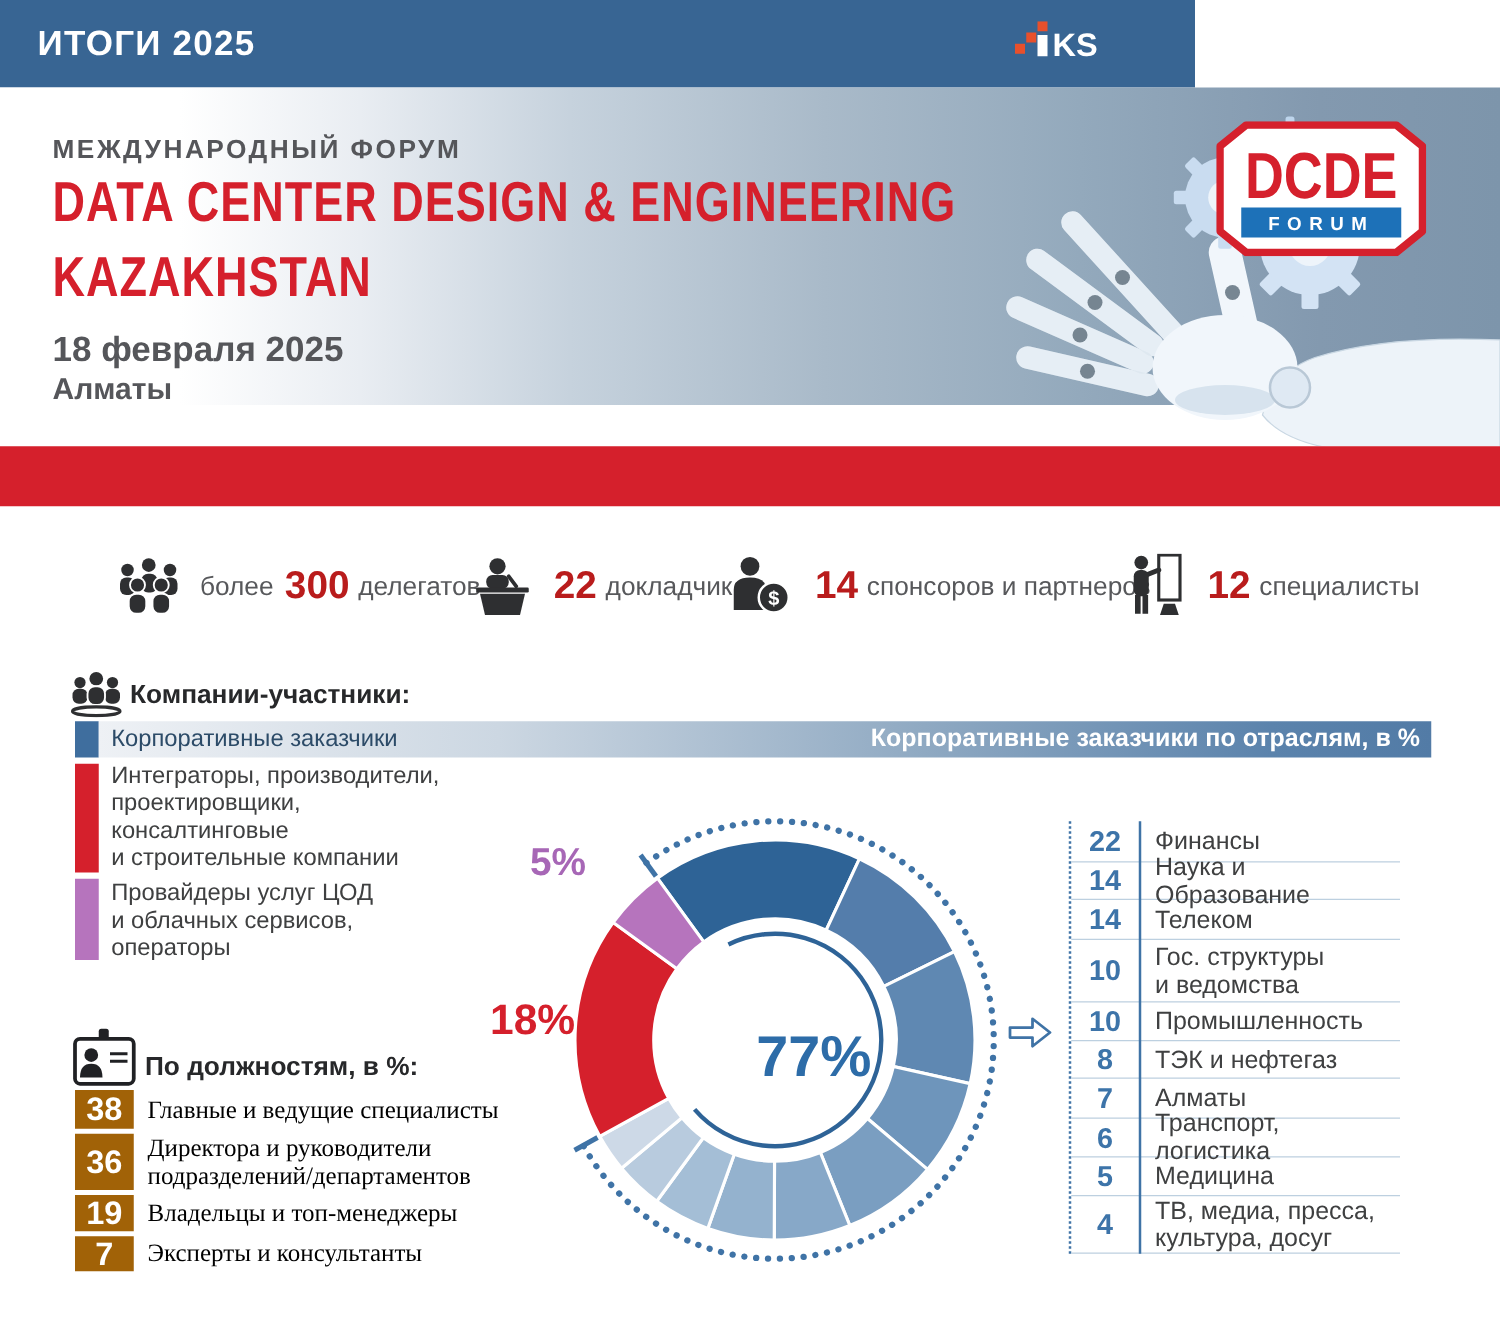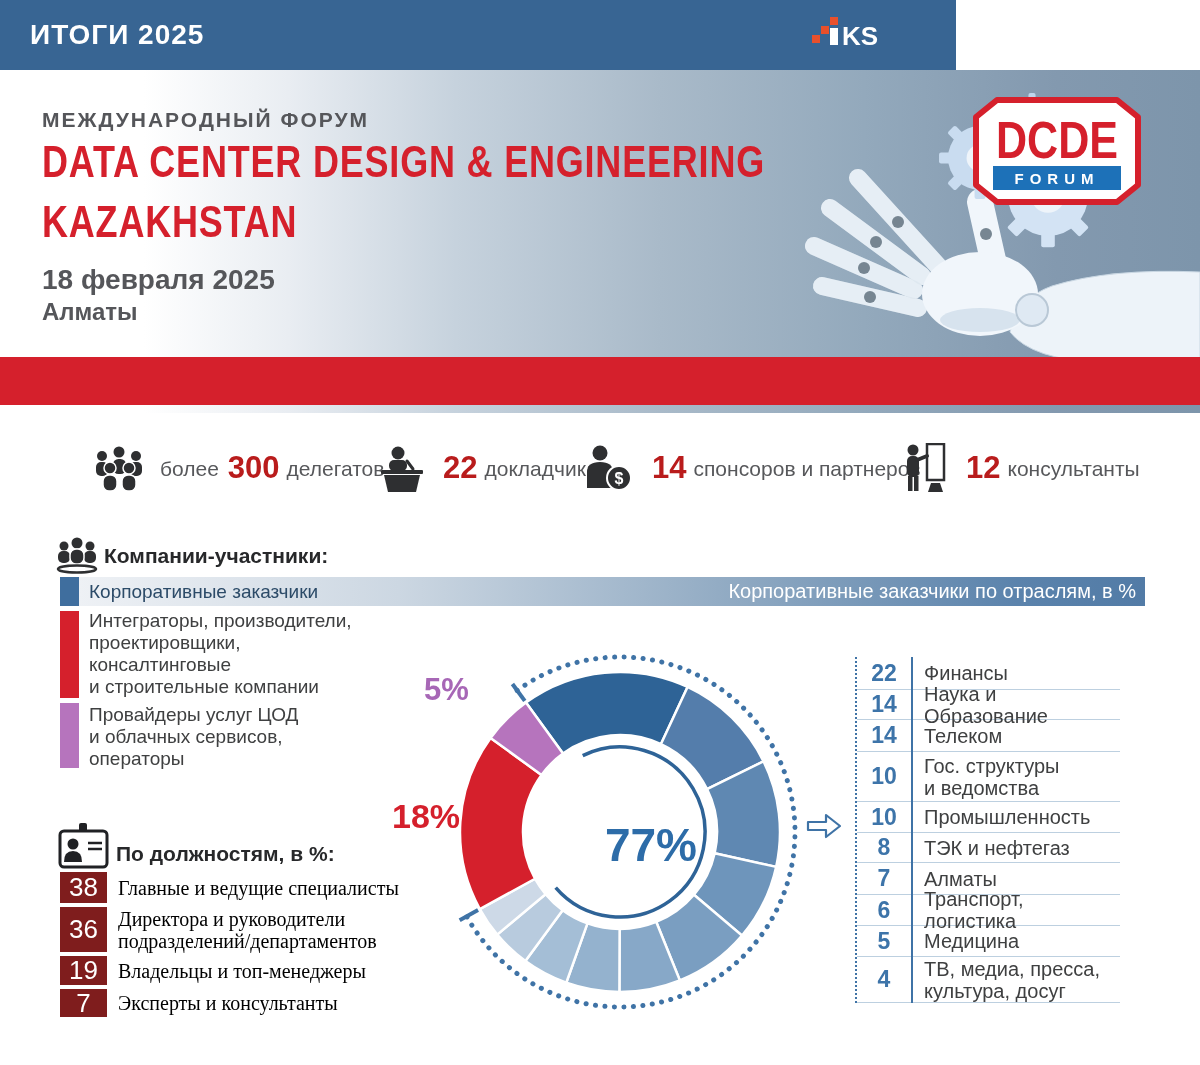--- a/index.html
+++ b/index.html
@@ -7,21 +7,21 @@
         font-family:"Liberation Sans",sans-serif;}
   .abs{position:absolute;}
 
   
   .topbar{position:absolute;left:0;top:0;width:956px;height:70px;background:#386593;}
   .topbar-title{position:absolute;left:30px;top:0;height:70px;line-height:70px;
     color:#ffffff;font-size:28px;font-weight:bold;letter-spacing:1px;}
   .iks{position:absolute;right:52px;top:17px;}
 
   
-  .hero{position:absolute;left:0;top:70px;width:1200px;height:343px;
+  .hero{position:absolute;left:0;top:70px;width:1200px;height:254px;
     background:linear-gradient(90deg,#ffffff 0%,#ffffff 12%,#e9edf2 24%,#c6d2dd 38%,
                #a9bac9 55%,#93a9bc 72%,#8399af 88%,#7d95ab 100%);}
   .kicker{position:absolute;left:42px;top:38px;font-size:21px;font-weight:bold;
     letter-spacing:2px;color:#55565a;}
   .big-title{position:absolute;left:42px;color:#d5202c;font-size:45px;font-weight:800;
     white-space:nowrap;transform:scaleX(.8);transform-origin:0 50%;letter-spacing:1px;}
   .bt1{top:66px;} .bt2{top:126px;}
   .hero-date{position:absolute;left:42px;top:194px;font-size:28px;font-weight:bold;color:#55565a;}
   .hero-city{position:absolute;left:42px;top:228px;font-size:24px;font-weight:bold;color:#55565a;}
   .robot{position:absolute;left:680px;top:0;pointer-events:none;}
@@ -36,21 +36,21 @@
   .s-val{font-size:31px;font-weight:bold;color:#b91c1c;margin:0 7px;vertical-align:-2px;}
   .s-pre{margin-right:2px;}
 
   
   .comp-title{position:absolute;left:104px;top:544px;font-size:21px;font-weight:bold;color:#27282a;}
   .band{position:absolute;left:79px;top:577px;width:1066px;height:29px;
     background:linear-gradient(90deg,#eef1f5 0%,#ccd7e2 30%,#8fa9c2 62%,#5b83ac 88%,#527ba6 100%);}
   .band-left{position:absolute;left:10px;top:0;height:45px;line-height:29px;
     font-size:19px;color:#2c4b68;}
   .band-right{position:absolute;right:9px;top:0;height:22px;line-height:29px;
-    font-size:20px;font-weight:normal;color:#ffffff;}
+    font-size:20px;font-weight:bold;color:#ffffff;}
   .sq{position:absolute;left:60px;width:19px;}
   .sq-blue{top:577px;height:29px;background:#3f6e9e;}
   .sq-red{top:611px;height:87px;background:#d5202c;}
   .sq-purple{top:703px;height:65px;background:#b674bd;}
   .leg-label{position:absolute;left:89px;font-size:19px;line-height:22px;color:#3f4041;
     white-space:pre-line;}
   .leg1{top:610px;} .leg2{top:704px;}
 
   
   .donut-wrap{position:absolute;left:420px;top:632px;width:400px;height:400px;}
@@ -62,21 +62,21 @@
   .ind-table{position:absolute;left:855px;top:657px;width:263px;
     border-left:2px dotted #3f73a6;}
   .ind-vline{position:absolute;left:54px;top:0;bottom:0;width:2px;background:#3f73a6;}
   .ind-row{display:flex;align-items:center;border-bottom:1px solid #bdd0e0;box-sizing:border-box;}
   .ind-val{width:54px;text-align:center;font-size:23px;font-weight:bold;color:#3d74a9;flex:0 0 54px;}
   .ind-label{padding-left:13px;font-size:20px;line-height:22px;color:#3f4041;white-space:pre-line;}
 
   
   .pos-title{position:absolute;left:116px;top:842px;font-size:21px;font-weight:bold;color:#27282a;}
   .pos-row{position:absolute;left:60px;display:flex;align-items:stretch;}
-  .pos-box{width:47px;background:#7f1d1d;color:#ffffff;font-size:26px;font-weight:normal;
+  .pos-box{width:47px;background:#a16207;color:#ffffff;font-size:26px;font-weight:bold;
     display:flex;align-items:center;justify-content:center;flex:0 0 47px;}
   .pos-label{margin-left:11px;display:flex;align-items:center;font-size:20px;line-height:22px;
     color:#000000;white-space:pre-line;font-family:Liberation Serif, serif;}
   .pr1{top:872px;height:31px;} .pr2{top:907px;height:45px;}
   .pr3{top:956px;height:29px;} .pr4{top:989px;height:28px;}
 </style>
 </head>
 <body>
 
 <div class="page">
@@ -202,21 +202,21 @@
   <div class="stat" style="left:903px">
     <svg width="44" height="50" viewBox="0 0 44 50" fill="#2e2f31">
       <rect x="24" y="1" width="17" height="36" fill="none" stroke="#2e2f31" stroke-width="2.5"></rect>
       <polygon points="25,49 40,49 37,40 28,40"></polygon>
       <circle cx="10" cy="7" r="5.5"></circle>
       <rect x="4" y="13" width="12" height="21" rx="5"></rect>
       <line x1="14" y1="17" x2="24" y2="13" stroke="#2e2f31" stroke-width="4" stroke-linecap="round"></line>
       <rect x="5" y="33" width="4.5" height="15"></rect>
         <rect x="11" y="33" width="4.5" height="15"></rect>
     </svg>
-    <div class="stat-text"><span class="s-val">12</span><span>консультанты</span></div>
+    <div class="stat-text"><span class="s-val">12</span><span>специалисты</span></div>
   </div>
 
   <svg class="abs" style="left:56px;top:536px" width="42" height="38" viewBox="0 0 42 38" fill="#2e2f31">
     <circle cx="8" cy="10" r="4.5"></circle>
       <rect x="2" y="15" width="12" height="12" rx="5"></rect>
     <circle cx="34" cy="10" r="4.5"></circle>
       <rect x="28" y="15" width="12" height="12" rx="5"></rect>
     <circle cx="21" cy="7" r="5.5"></circle>
       <rect x="14" y="13" width="14" height="15" rx="6" stroke="#ffffff" stroke-width="1.5"></rect>
     <ellipse cx="21" cy="33" rx="19" ry="3.5" fill="none" stroke="#2e2f31" stroke-width="2.5"></ellipse>

